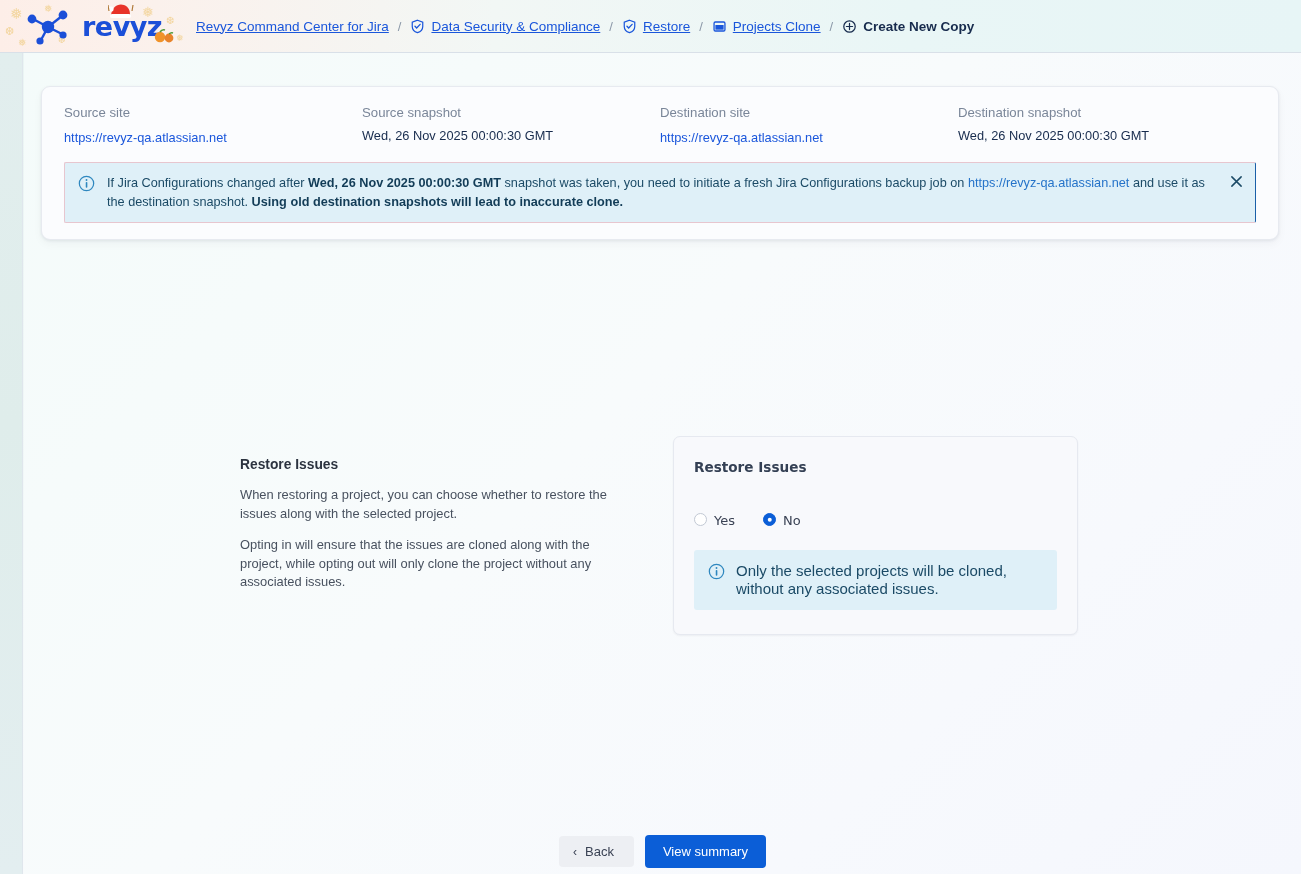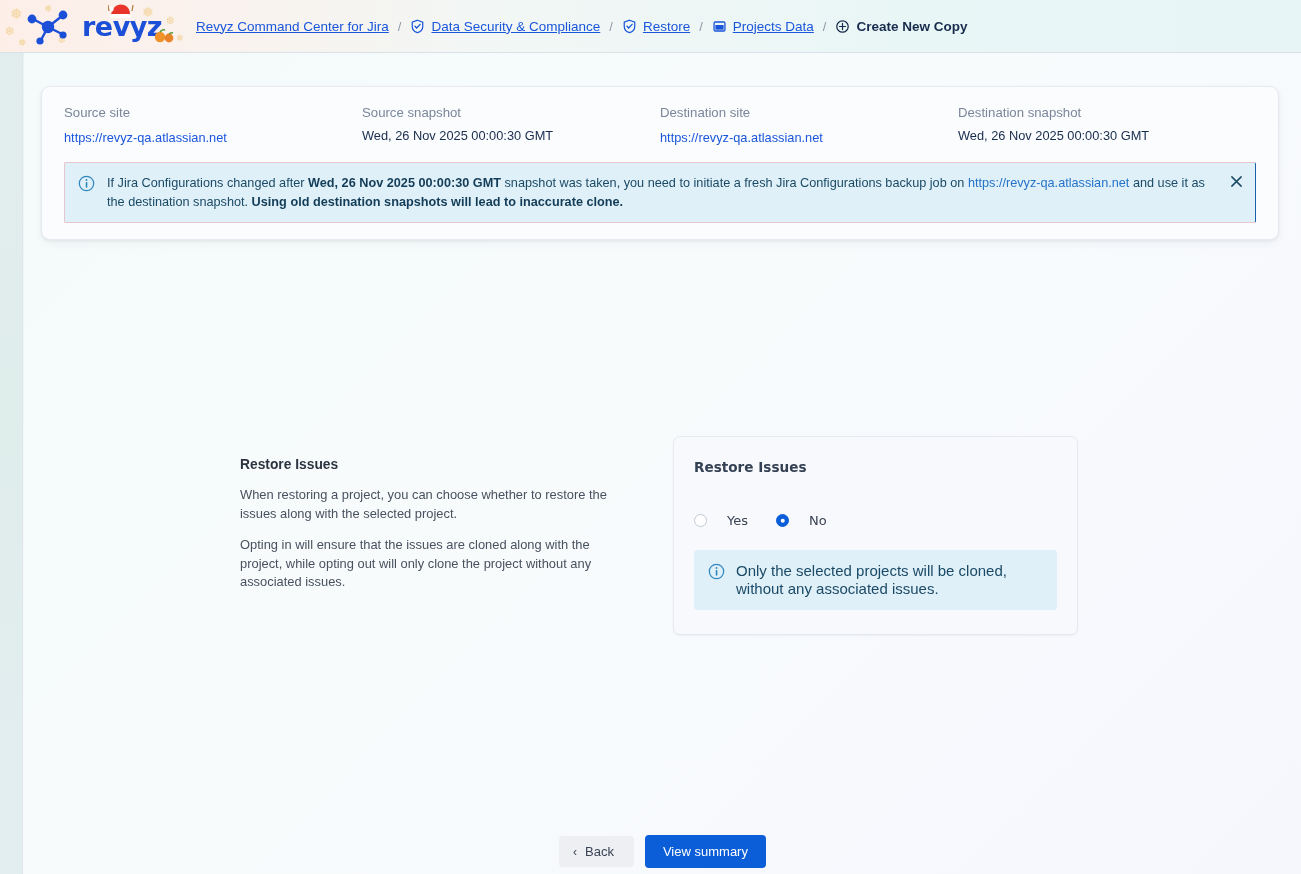--- a/index.html
+++ b/index.html
@@ -237,22 +237,22 @@
   }
   .req { color: #de350b; margin-left: 2px; }
   .radio-row {
     display: flex;
     align-items: center;
     gap: 28px;
     margin-bottom: 22px;
   }
   .radio-opt {
     display: inline-flex;
-    align-items: center;
-    gap: 20px;
+    align-items: flex-start;
+    gap: 7px;
     cursor: pointer;
   }
   .radio-dot {
     width: 13px; height: 13px;
     border-radius: 50%;
     border: 1.6px solid #c2c9d4;
     background: #fff;
     display: inline-block;
     position: relative;
     flex: 0 0 auto;
@@ -402,21 +402,21 @@
     </span>
     <span class="crumb-sep">/</span>
 
     <span class="crumb">
       <span class="ci">
         <svg width="15" height="15" viewBox="0 0 16 16">
           <rect x="2.2" y="3.2" width="11.6" height="9.6" rx="1.4" fill="none" stroke="#1a56db" stroke-width="1.4"></rect>
           <rect x="3.6" y="6.4" width="8.8" height="5.0" fill="#1a56db"></rect>
         </svg>
       </span>
-      <span class="crumb-link">Projects Data</span>
+      <span class="crumb-link">Projects Clone</span>
     </span>
     <span class="crumb-sep">/</span>
 
     <span class="crumb">
       <span class="ci">
         <svg width="15" height="15" viewBox="0 0 16 16">
           <circle cx="8" cy="8" r="6.1" fill="none" stroke="#172b4d" stroke-width="1.3"></circle>
           <path d="M8 4.7 V11.3 M4.7 8 H11.3" stroke="#172b4d" stroke-width="1.3" stroke-linecap="round"></path>
         </svg>
       </span>

